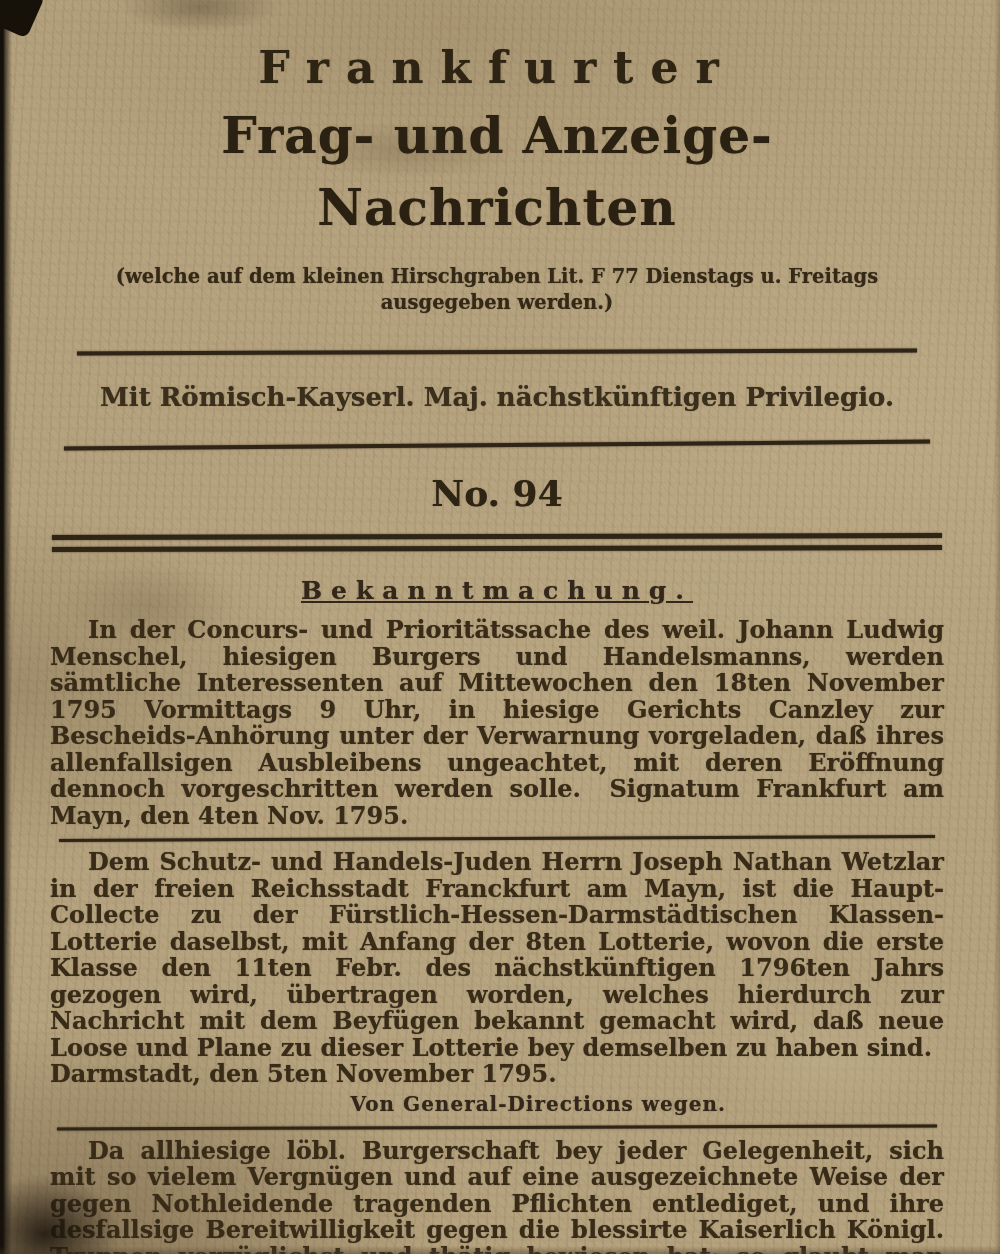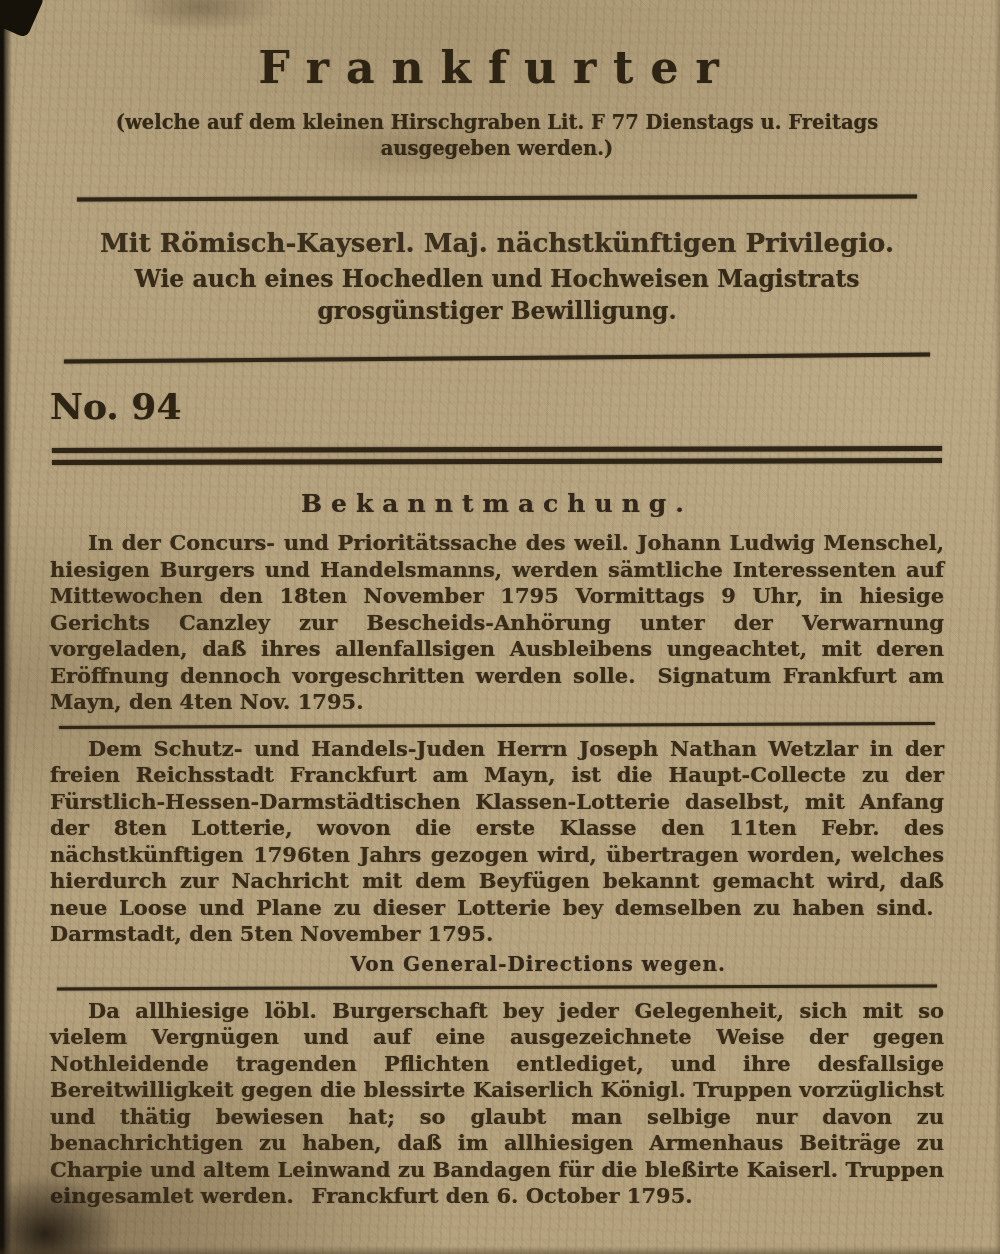--- a/index.html
+++ b/index.html
@@ -44,60 +44,60 @@
     background:linear-gradient(to left,rgba(90,72,46,0.35),transparent);}
 
   
   .ink{font-weight:bold;text-shadow:0 0 1px rgba(46,35,18,0.65);}
   .center{text-align:center;}
 
   .content{position:relative;padding:0 56px 0 50px;}
 
   .title1{padding-top:36px;font-size:44px;line-height:64px;letter-spacing:17px;color:#2e2414;}
   .title2{font-size:50px;line-height:72px;letter-spacing:1px;color:#2b2112;}
-  .subtitle{margin-top:10px;font-size:19.5px;line-height:26px;color:#342917;}
+  .subtitle{margin-top:20px;font-size:19.5px;line-height:26px;color:#342917;}
 
   .rule{background:#2e2517;margin-left:auto;margin-right:auto;box-shadow:0 0 2px rgba(46,37,23,0.7);}
   .rule1{margin-top:34px;width:840px;height:4px;transform:rotate(-0.2deg);}
   .priv1{margin-top:26px;font-size:26px;line-height:34px;color:#3a2e1c;}
   .priv2{margin-top:3px;font-size:23.5px;line-height:32px;color:#352a18;}
   .rule2{margin-top:29px;width:866px;height:4px;transform:rotate(-0.45deg);}
 
-  .dateline{margin-top:20px;font-size:36px;line-height:52px;display:flex;gap:46px;color:#2e2414;}
+  .dateline{margin-top:20px;font-size:36px;line-height:52px;display:flex;justify-content:center;gap:46px;color:#2e2414;}
   .dblrule{margin-top:15px;width:890px;margin-left:auto;margin-right:auto;transform:rotate(-0.12deg);}
   .dblrule .bar{height:5px;background:#2e2517;box-shadow:0 0 2px rgba(46,37,23,0.7);}
   .dblrule .gap{height:7px;}
 
-  .sec-heading{margin-top:23px;font-size:25px;line-height:34px;letter-spacing:9px;color:#3227160;color:#32271a;}
-  .para{margin-top:9px;font-size:21px;line-height:26.5px;text-align:justify;text-indent:38px;color:#382c19;}
+  .sec-heading{margin-top:23px;font-size:25px;line-height:34px;letter-spacing:9px;color:#3227160;color:#32271a;text-decoration:underline;}
+  .para{margin-top:9px;font-size:24px;line-height:26.5px;text-align:justify;text-indent:38px;color:#382c19;}
   .sig{font-size:25px;line-height:33px;letter-spacing:1px;text-align:right;color:#32271a;}
   .sig1{padding-right:142px;margin-top:2px;}
   .sig2{padding-right:218px;font-size:20px;}
   .rule3{margin-top:8px;width:876px;height:3px;transform:rotate(-0.25deg);}
   .rule4{margin-top:5px;width:880px;height:3px;transform:rotate(-0.2deg);}
 </style>
 </head>
 <body>
 
 <div class="page">
   <div class="texture"></div>
   <div class="blotch b1"></div>
   <div class="blotch b2"></div>
   <div class="blotch b3"></div>
   <div class="blotch b4"></div>
 
   <div class="content">
 
     <div class="title1 ink center">Frankfurter</div>
+    <div class="title2 ink center">Frag- und Anzeige-Nachrichten</div>
     <div class="subtitle ink center">(welche auf dem kleinen Hirschgraben Lit. F 77 Dienstags u. Freitags ausgegeben werden.)</div>
 
     <div class="rule rule1"></div>
 
     <div class="priv1 ink center">Mit Römisch-Kayserl. Maj. nächstkünftigen Privilegio.</div>
-    <div class="priv2 ink center">Wie auch eines Hochedlen und Hochweisen Magistrats grosgünstiger Bewilligung.</div>
 
     <div class="rule rule2"></div>
 
     <div class="dateline ink">
       <span>No. 94</span>
     </div>
 
     <div class="dblrule">
       <div class="bar"></div>
       <div class="gap"></div>

